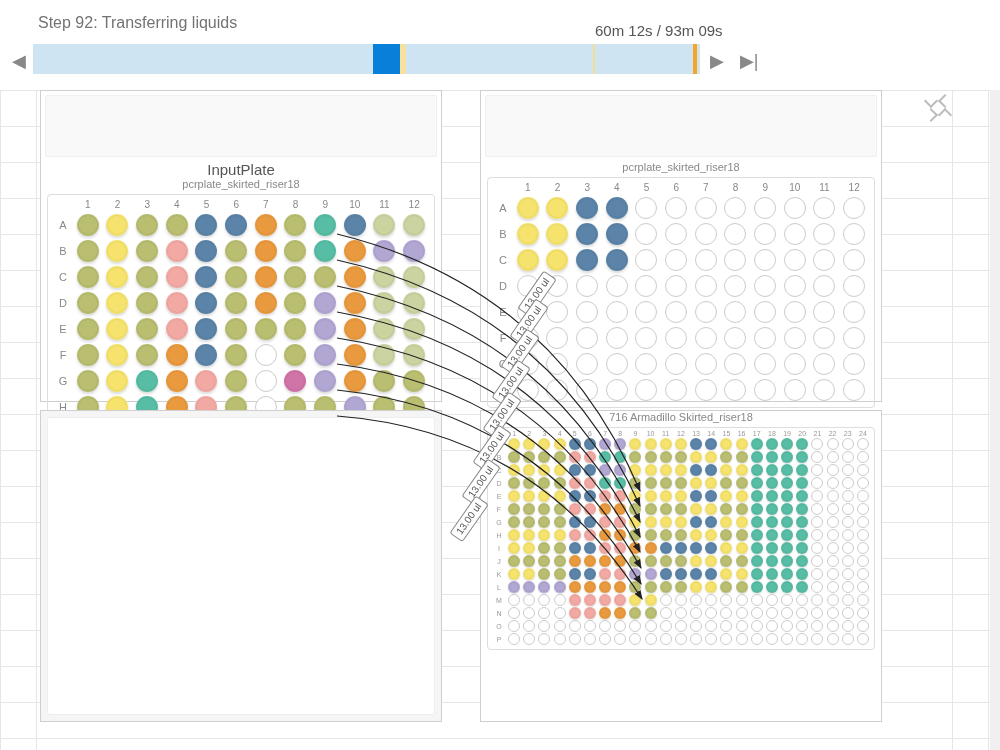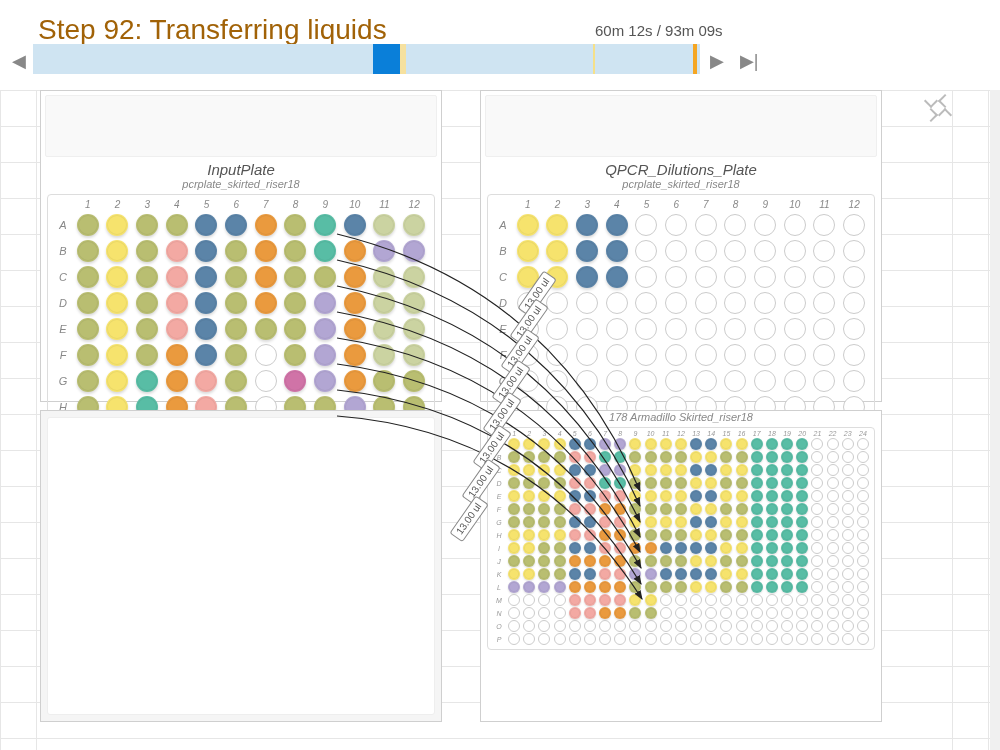--- a/index.html
+++ b/index.html
@@ -18,22 +18,22 @@
     position: absolute;
     left: 0; top: 0; right: 0;
     height: 90px;
     padding: 0 10px 0 10px;
     box-sizing: border-box;
   }
   .step-title {
     position: absolute;
     left: 38px;
     top: 14px;
-    font-size: 28px;
-    color: #a16207;
+    font-size: 16px;
+    color: #737373;
   }
   .time-label {
     position: absolute;
     top: 22px;
     left: 595px;
     font-size: 15px;
     color: #555;
   }
   .search-block {
     position: absolute;
@@ -171,21 +171,20 @@
     left: 40px;
     right: 105px;
     top: 90px;
     bottom: 0;
     z-index: 1;
   }
   .panel {
     position: absolute;
     background: #fff;
     border: 1px solid #cfcfcf;
-    font-style: italic;
   }
   .panel .title {
     text-align: center;
     font-size: 15px;
     color: #555;
     margin-top: 4px;
   }
   .panel .subtitle {
     text-align: center;
     font-size: 11px;
@@ -495,21 +494,20 @@
       </div>
   </div>
 
   <div class="panel panel-empty">
     <div class="panel-spacer" style="height:100%;margin:0;border:none;border-radius:0;background:#f5f5f5;"></div>
     <div style="position:absolute;inset:6px;background:#fff;border:1px solid #eee;border-radius:3px;"></div>
   </div>
 
   <div class="panel panel-dilut">
     <div class="panel-spacer"></div>
-    <div class="title">QPCR_Dilutions_Plate</div>
     <div class="subtitle">pcrplate_skirted_riser18</div>
     <div class="plate96" id="plate-dilut">
         <div class="cols">
           <div></div>
           <div>1</div>
           <div>2</div>
           <div>3</div>
           <div>4</div>
           <div>5</div>
           <div>6</div>
@@ -637,21 +635,21 @@
           <div class="well"></div>
           <div class="well"></div>
           <div class="well"></div>
           <div class="well"></div>
           <div class="well"></div>
         </div>
       </div>
   </div>
 
   <div class="panel panel-react">
-    <div class="subtitle">178 Armadillo Skirted_riser18</div>
+    <div class="subtitle">716 Armadillo Skirted_riser18</div>
     <div class="plate384" id="plate-react">
         <div class="cols">
           <div></div>
           <div>1</div>
           <div>2</div>
           <div>3</div>
           <div>4</div>
           <div>5</div>
           <div>6</div>
           <div>7</div>

